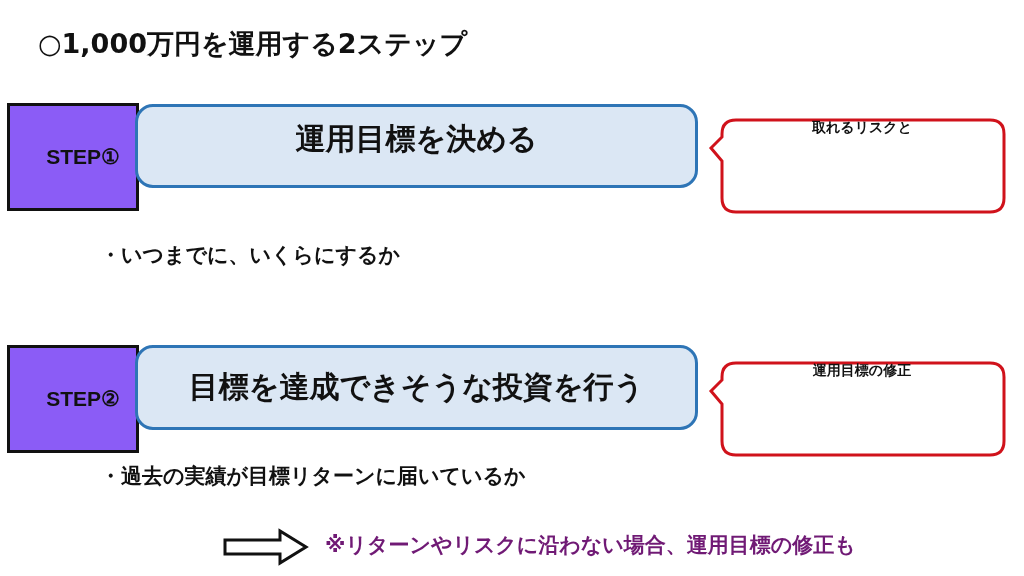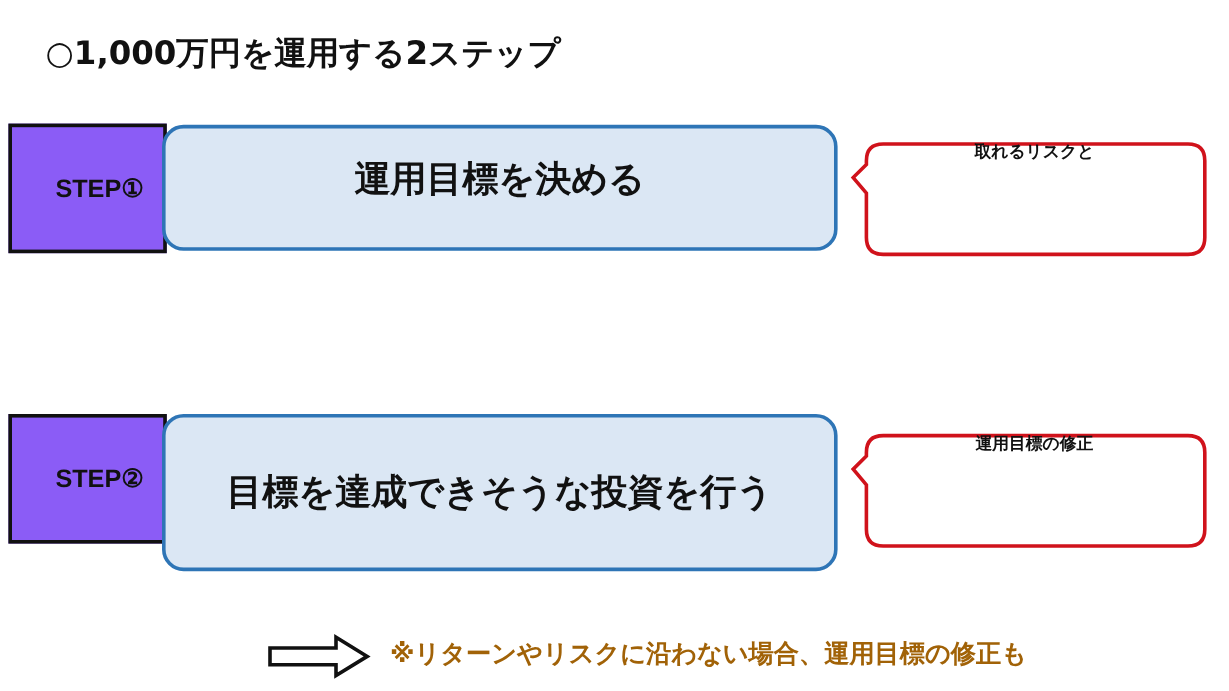--- a/index.html
+++ b/index.html
@@ -20,71 +20,73 @@
     font-family: "Liberation Sans", sans-serif;
     font-size:21px; font-weight:bold;padding-left:20px;
   }
   .goal-box {
     position:absolute; left:135px; width:563px; height:99px;
     border:3px solid #2e75b6; border-radius:18px;
     background:#dbe7f4;
     display:flex; align-items:center; justify-content:center;
     font-weight:bold; white-space:nowrap;
   }
-  .goal-box.s1 { top:104px; font-size:30px; padding-bottom:14px; box-sizing:border-box; height:105px; }
-  .goal-box.s2 { top:345px; font-size:30px; box-sizing:border-box; height:131px; }
+  .goal-box.s1 { top:104px; font-size:30px; padding-bottom:14px; box-sizing:border-box; height:84px; }
+  .goal-box.s2 { top:345px; font-size:30px; box-sizing:border-box; height:85px; }
   .callout {
     position:absolute; left:708px; width:300px; height:100px;
   }
   .callout svg { position:absolute; left:0; top:0; }
   .callout .txt {
     position:absolute; left:14px; right:6px; top:0; bottom:0;
     display:flex; flex-direction:column; align-items:center; 
     font-size:14px; font-weight:bold; line-height:21px; white-space:nowrap;
   }
   .bullets {
     position:absolute; left:100px;
     font-size:21px; font-weight:bold; line-height:34px; white-space:nowrap;
   }
   .bullets .li::before { content:"・"; }
   .arrow { position:absolute; left:222px; top:528px; }
   .note {
     position:absolute; left:325px; top:531px;
-    color:#a16207; font-size:21px; font-weight:bold; white-space:nowrap;
+    color:#701a75; font-size:21px; font-weight:bold; white-space:nowrap;
   }
 </style>
 </head>
 <body>
 
 <div class="title">○1,000万円を運用する2ステップ</div>
 
 <div class="step-box" style="top:103px;">STEP①</div>
 <div class="goal-box s1">運用目標を決める</div>
 <div class="callout" style="top:117px;">
   <svg width="300" height="100" viewBox="0 0 300 100">
     <path d="M28 3 H282 Q296 3 296 17 V81 Q296 95 282 95 H28 Q14 95 14 81 V44 L3 31 L14 20 V17 Q14 3 28 3 Z" fill="#fff" stroke="#d0121b" stroke-width="3" stroke-linejoin="miter"></path>
   </svg>
   <div class="txt">
     <div>取れるリスクと</div>
   </div>
 </div>
 <div class="bullets" style="top:238px;">
+  <div class="li">いつまでに、いくらにするか</div>
 </div>
 
 <div class="step-box" style="top:345px;">STEP②</div>
 <div class="goal-box s2">目標を達成できそうな投資を行う</div>
 <div class="callout" style="top:360px;">
   <svg width="300" height="100" viewBox="0 0 300 100">
     <path d="M28 3 H282 Q296 3 296 17 V81 Q296 95 282 95 H28 Q14 95 14 81 V44 L3 31 L14 20 V17 Q14 3 28 3 Z" fill="#fff" stroke="#d0121b" stroke-width="3" stroke-linejoin="miter"></path>
   </svg>
   <div class="txt">
     <div>運用目標の修正</div>
   </div>
 </div>
 <div class="bullets" style="top:459px;">
+  <div class="li">過去の実績が目標リターンに届いているか</div>
 </div>
 
 <div class="arrow">
   <svg width="88" height="38" viewBox="0 0 88 38">
     <path d="M3 12 H58 V3 L84 19 L58 35 V26 H3 Z" fill="#fff" stroke="#111" stroke-width="3" stroke-linejoin="miter"></path>
   </svg>
 </div>
 <div class="note">※リターンやリスクに沿わない場合、運用目標の修正も</div>
 
 </body></html>

